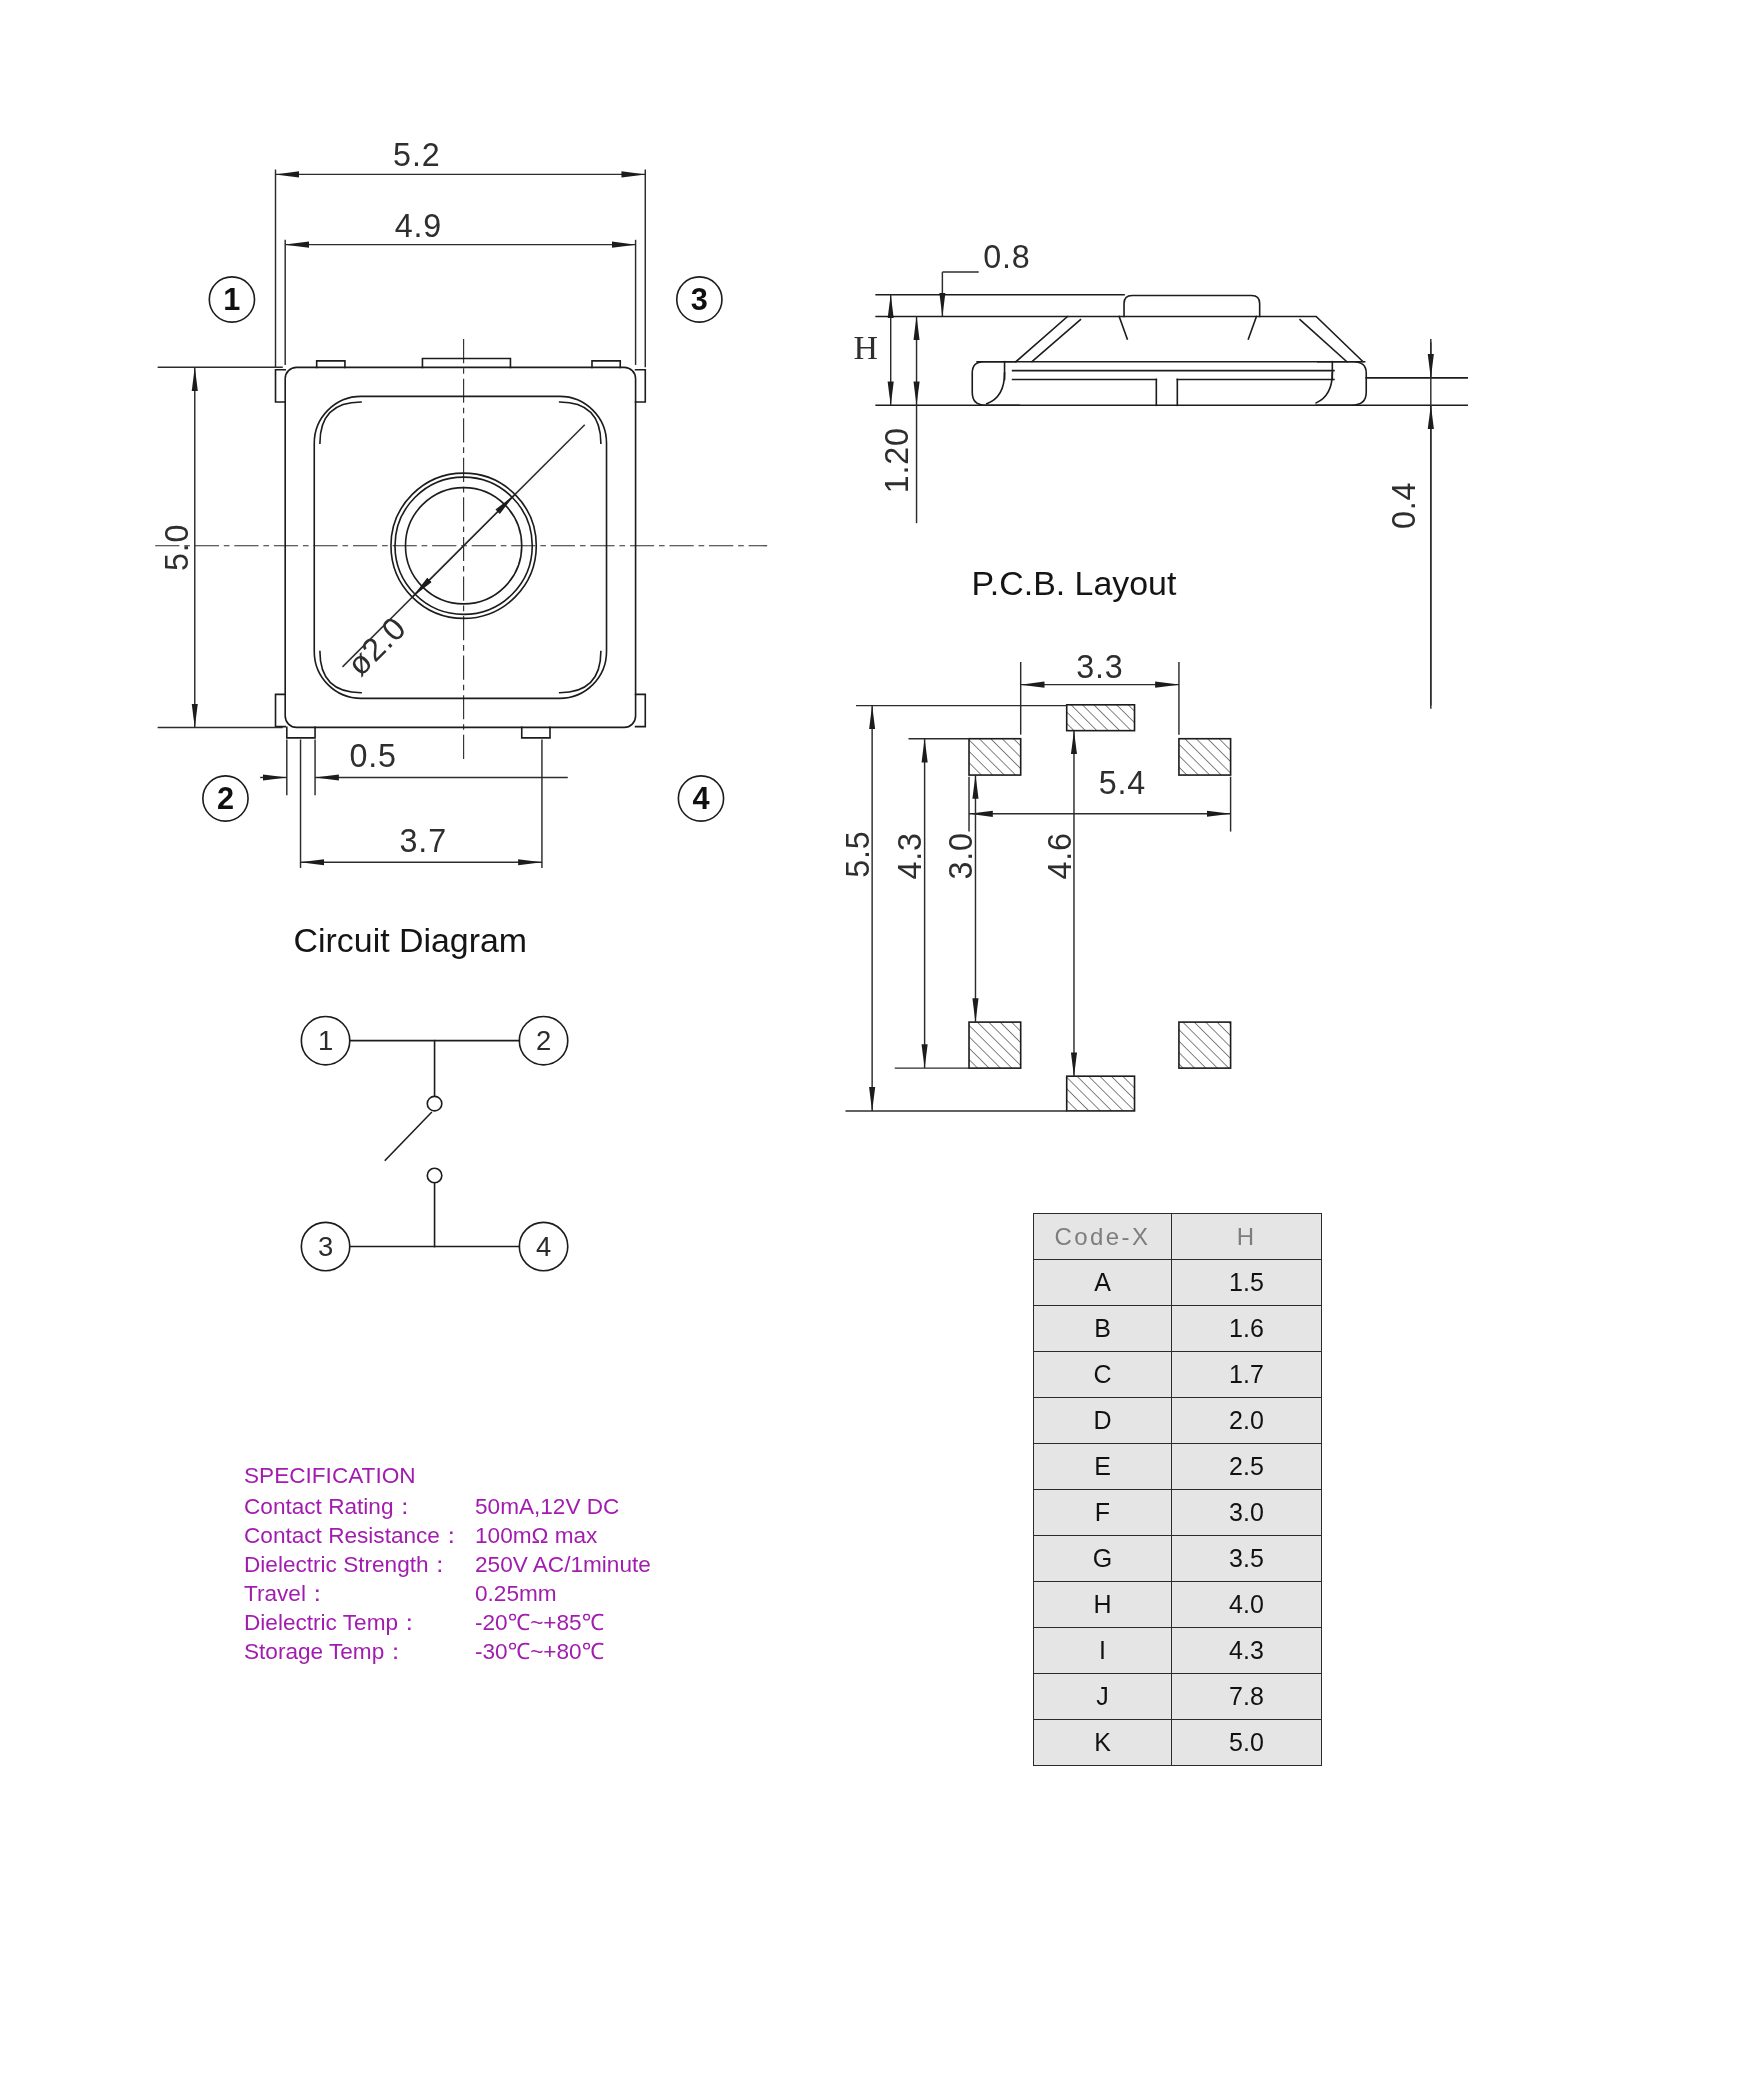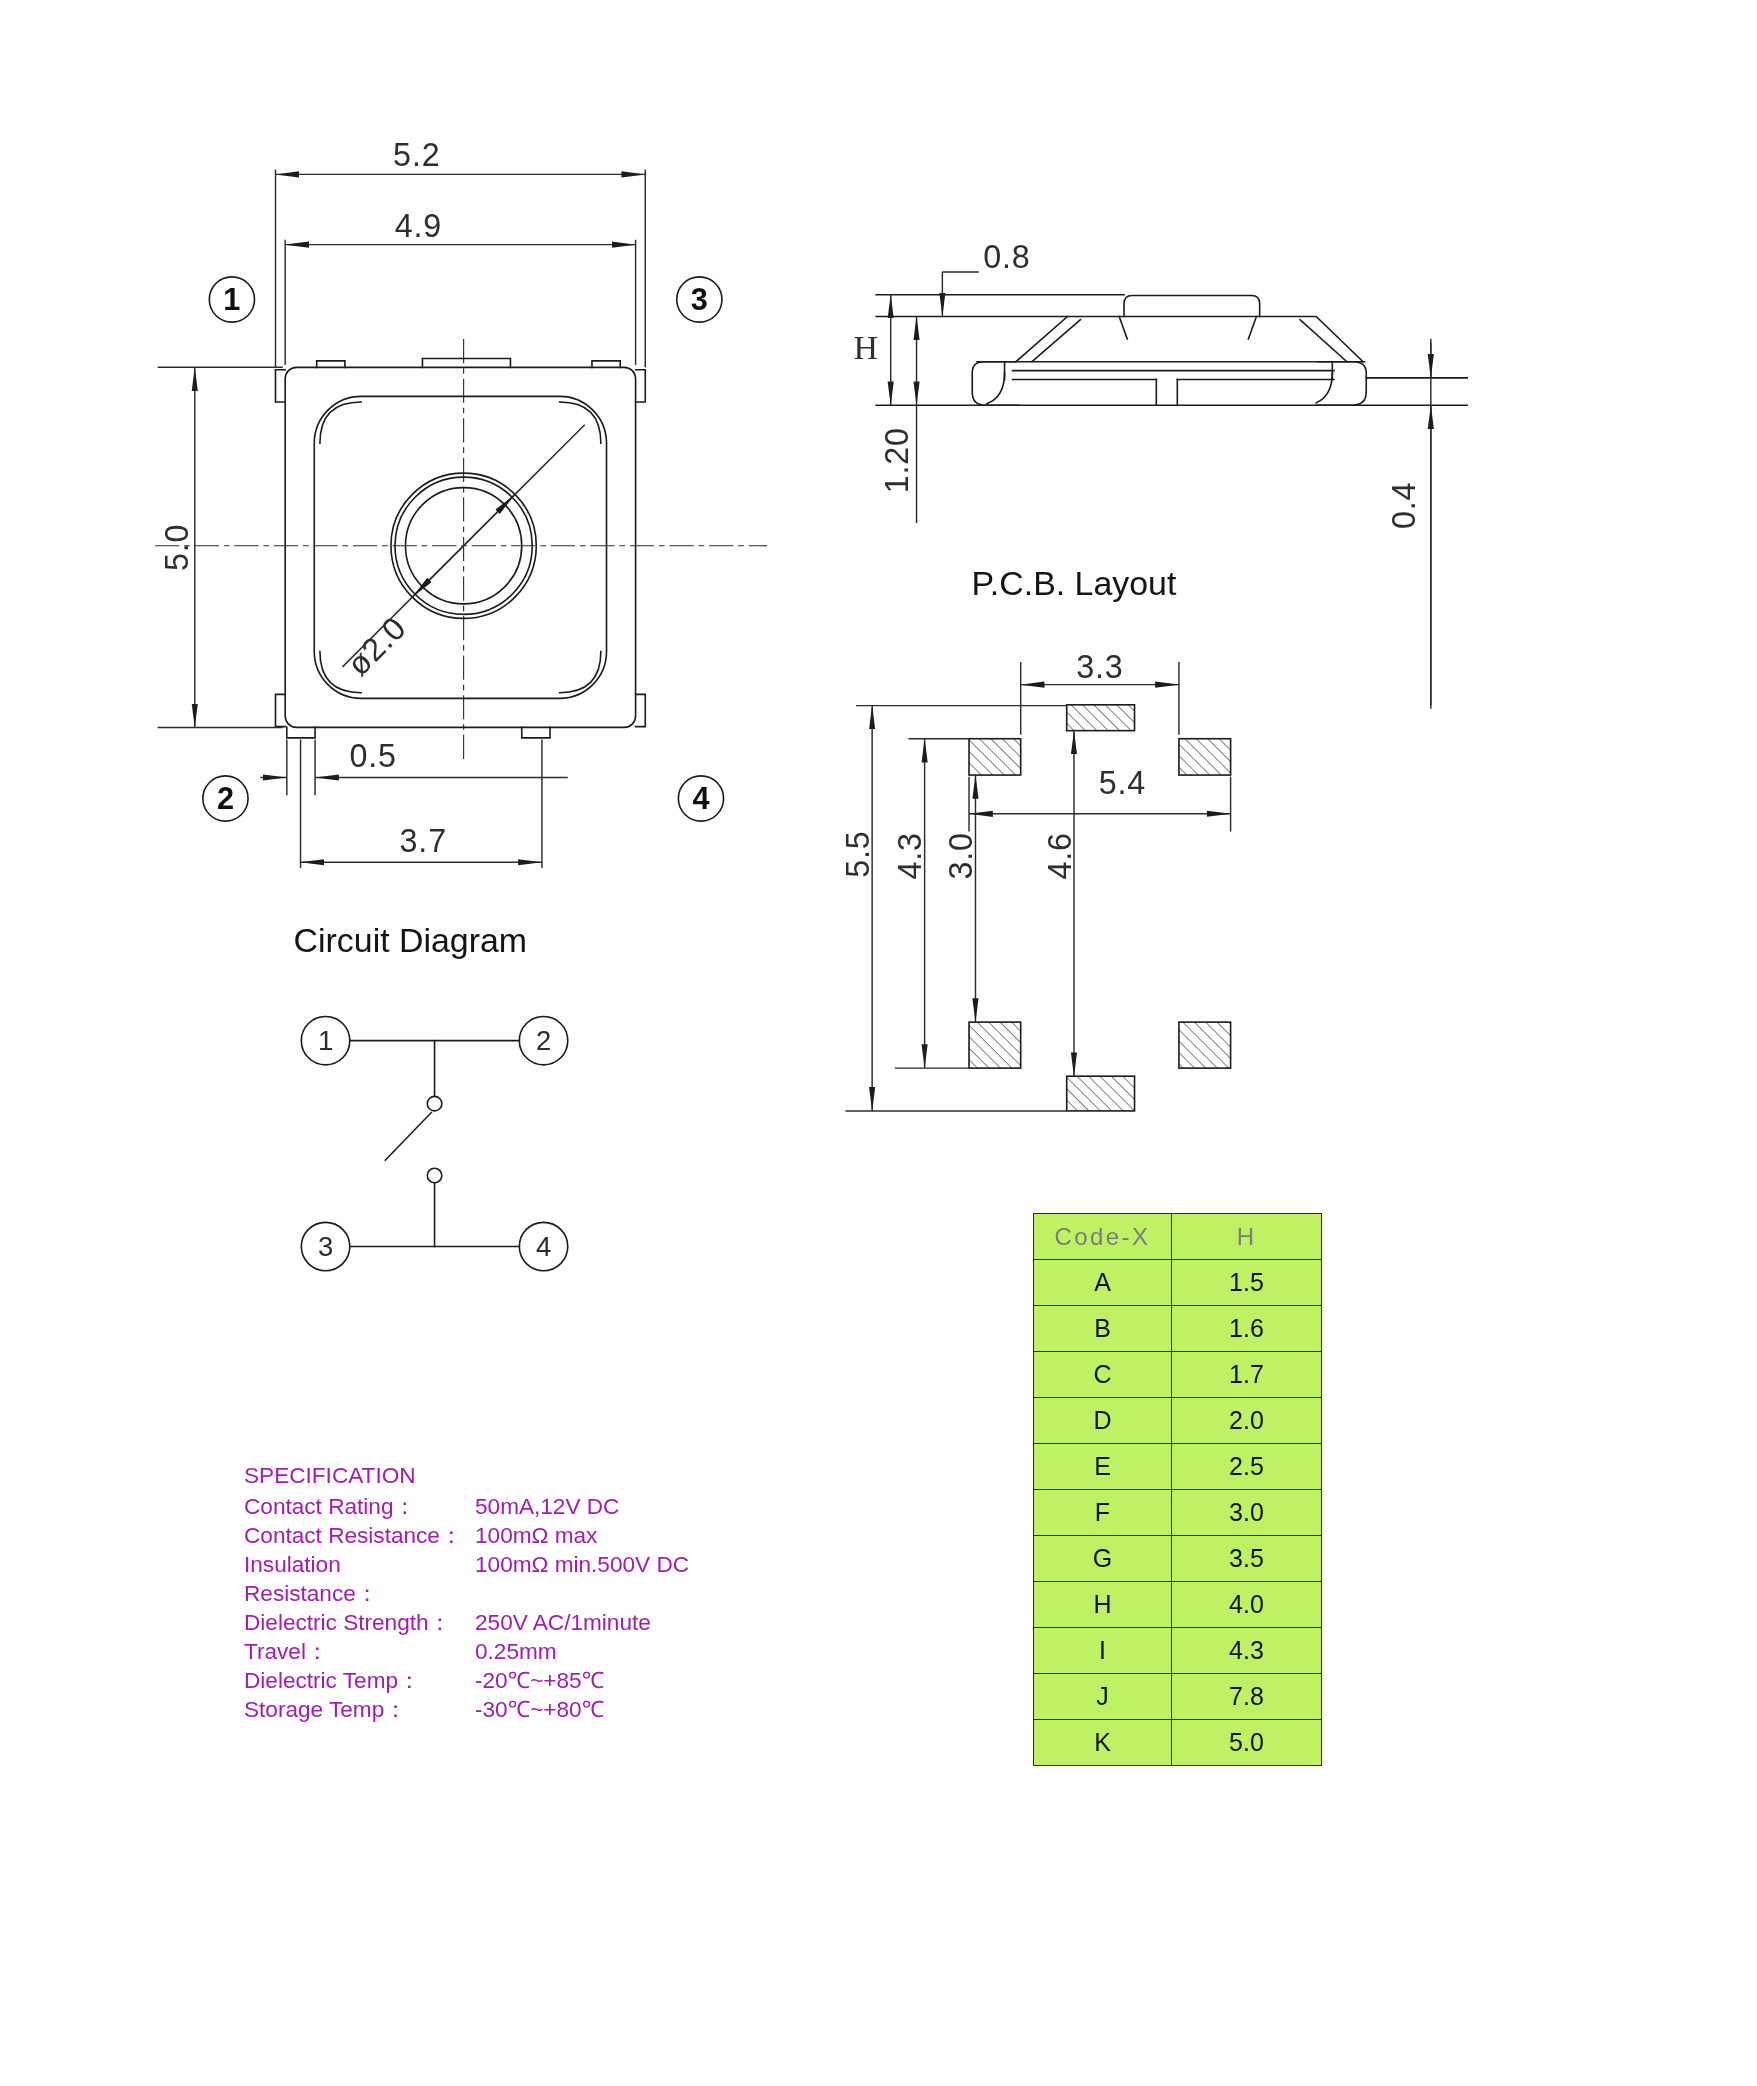--- a/index.html
+++ b/index.html
@@ -24,21 +24,21 @@
   
   #spec{position:absolute;left:244px;top:1461px;width:501px;color:#a21caf;
         font-size:22.6px;line-height:29px;}
   #spec .spec-title{margin-bottom:1.6px;}
   #spec .row{display:flex;}
   #spec .lab{width:231px;flex:0 0 231px;}
 
   
   #codetable{position:absolute;left:1033px;top:1213px;border-collapse:collapse;}
   #codetable td{border:1.6px solid #2b2b2b;text-align:center;vertical-align:middle;
-                padding:0;background:#bef264;}
+                padding:0;background:#e5e5e5;}
   #codetable .c1{width:137px;min-width:137px;height:45px;font-size:25px;color:#111;}
   #codetable .c2{width:149px;min-width:149px;height:45px;font-size:25px;color:#111;}
   #codetable .hdr{color:#7d7d7d;font-size:24px;letter-spacing:2.4px;font-weight:400;}
 </style>
 </head>
 <body>
 
 <div id="page">
 
 <svg id="drawing" width="1758" height="2087" viewBox="0 0 2177 2585">
@@ -233,24 +233,20 @@
   <div class="spec-title">SPECIFICATION</div>
   <div class="row">
     <span class="lab">Contact  Rating：</span>
     <span class="val">50mA,12V DC</span>
   </div>
   <div class="row">
     <span class="lab">Contact  Resistance：</span>
     <span class="val">100mΩ max</span>
   </div>
   <div class="row">
-    <span class="lab">Insulation Resistance：</span>
-    <span class="val">100mΩ min.500V DC</span>
-  </div>
-  <div class="row">
     <span class="lab">Dielectric  Strength：</span>
     <span class="val">250V AC/1minute</span>
   </div>
   <div class="row">
     <span class="lab">Travel：</span>
     <span class="val">0.25mm</span>
   </div>
   <div class="row">
     <span class="lab">Dielectric Temp：</span>
     <span class="val">-20℃~+85℃</span>

